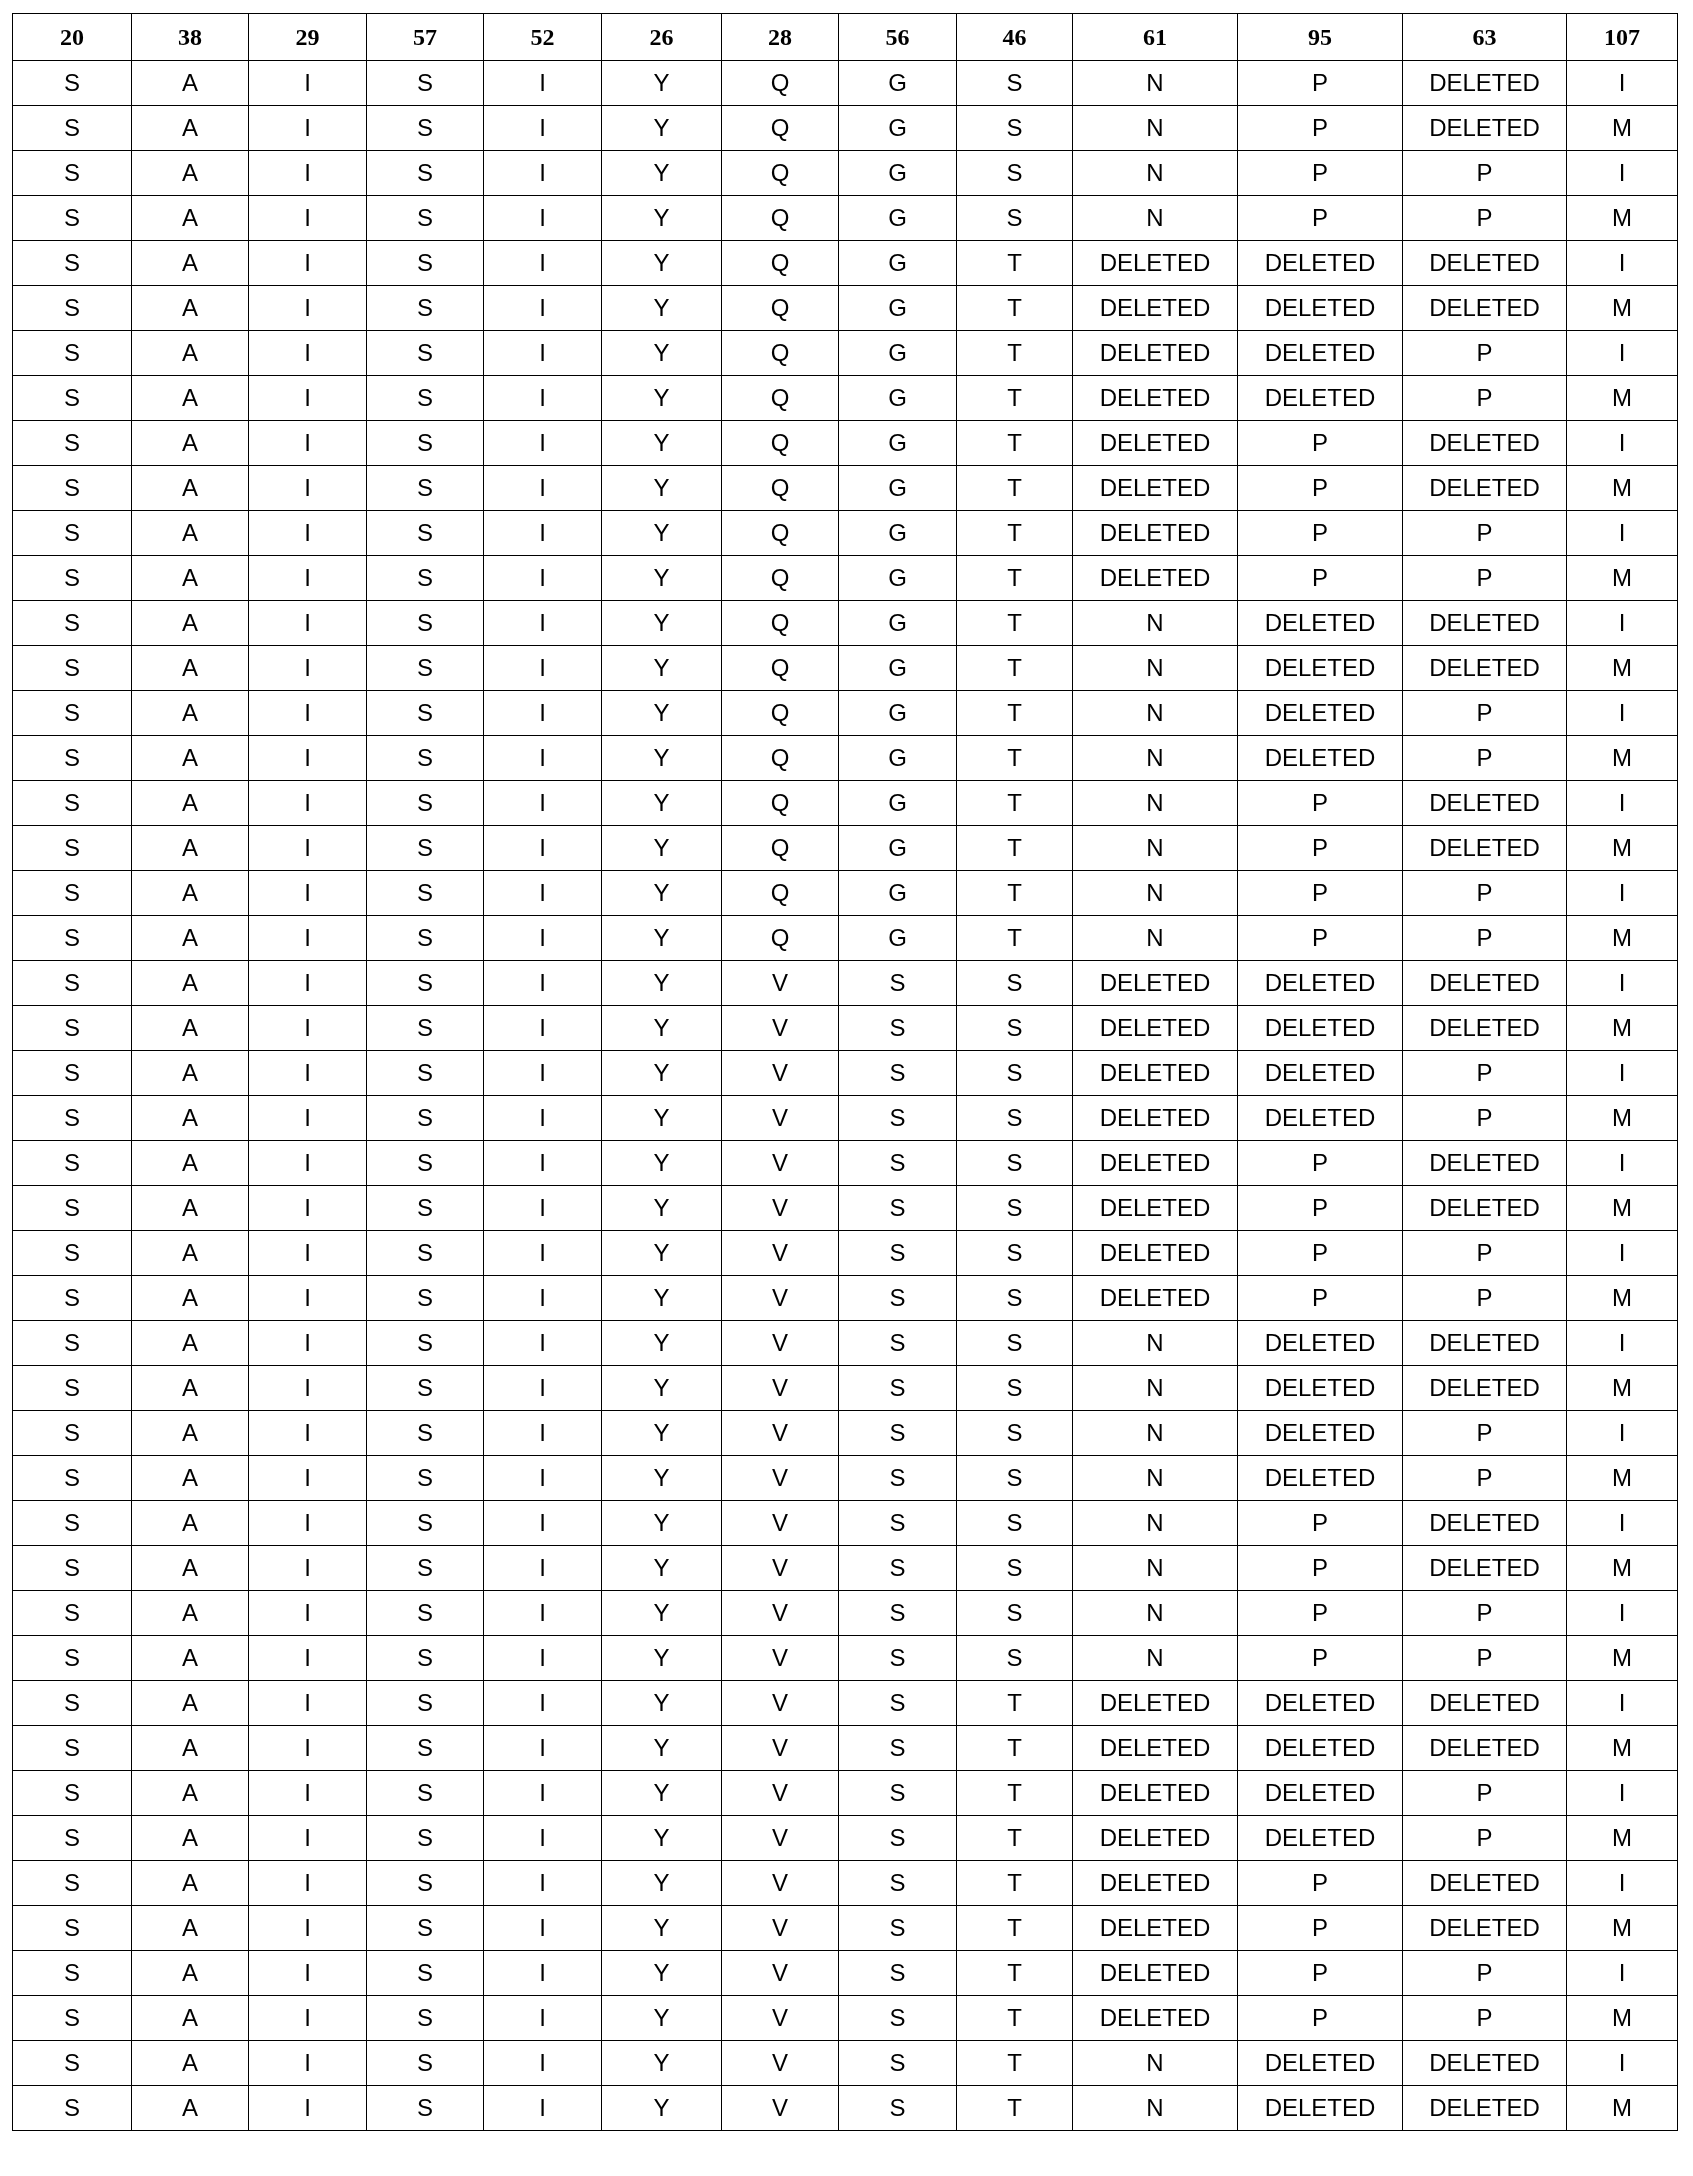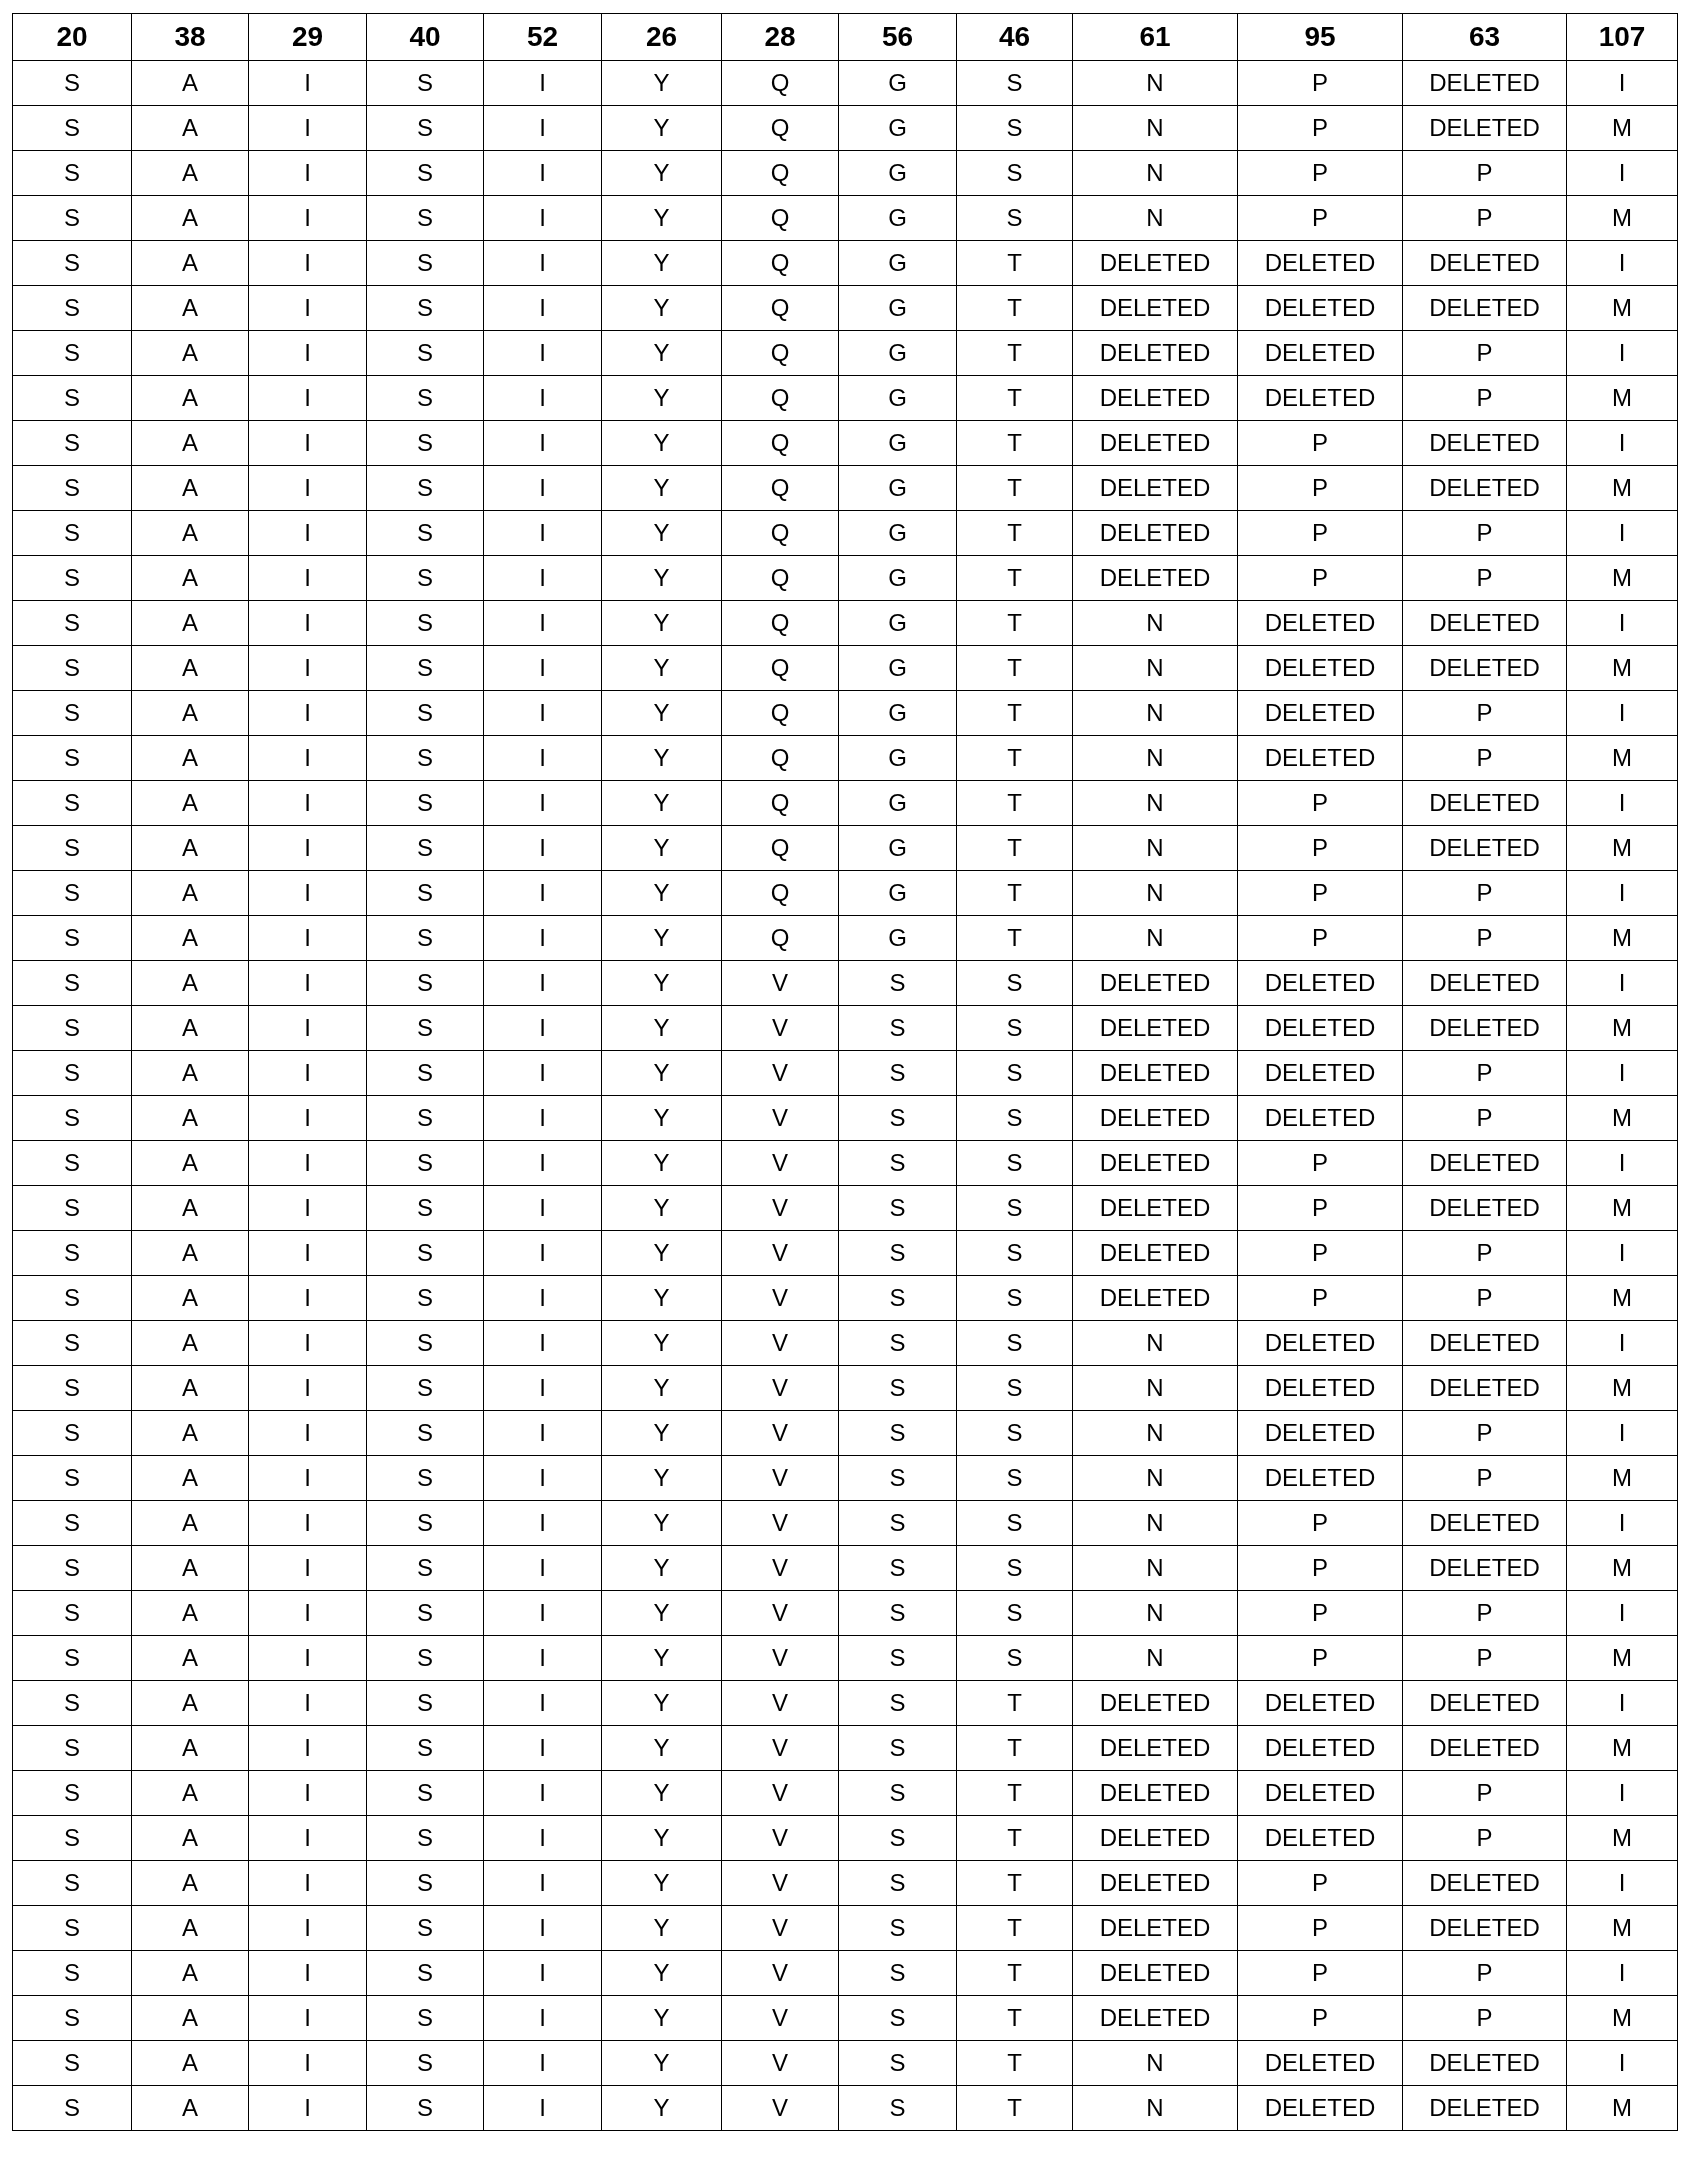--- a/index.html
+++ b/index.html
@@ -12,21 +12,21 @@
     color: #000;
   }
   table.grid th, table.grid td {
     border: 1.7px solid #000;
     text-align: center;
     vertical-align: middle;
     padding: 0;
     overflow: hidden;
     white-space: nowrap;
   }
-  table.grid th { height: 46px; font-size: 28px; font-weight: bold; }
+  table.grid th { height: 46px; font-size: 24px; font-weight: bold; font-family: Liberation Serif, serif; }
   table.grid td { height: 44px; font-size: 24px; font-weight: normal; }
   table.grid td.del { letter-spacing: 0px; }
 </style>
 </head>
 <body>
 
 <div class="wrap">
   <table class="grid">
     <colgroup id="cols">
         <col style="width: 119px;">
@@ -41,21 +41,21 @@
         <col style="width: 165px;">
         <col style="width: 165px;">
         <col style="width: 164px;">
         <col style="width: 111px;">
       </colgroup>
     <thead>
       <tr id="header-row">
           <th>20</th>
           <th>38</th>
           <th>29</th>
-          <th>40</th>
+          <th>57</th>
           <th>52</th>
           <th>26</th>
           <th>28</th>
           <th>56</th>
           <th>46</th>
           <th>61</th>
           <th>95</th>
           <th>63</th>
           <th>107</th>
         </tr>

